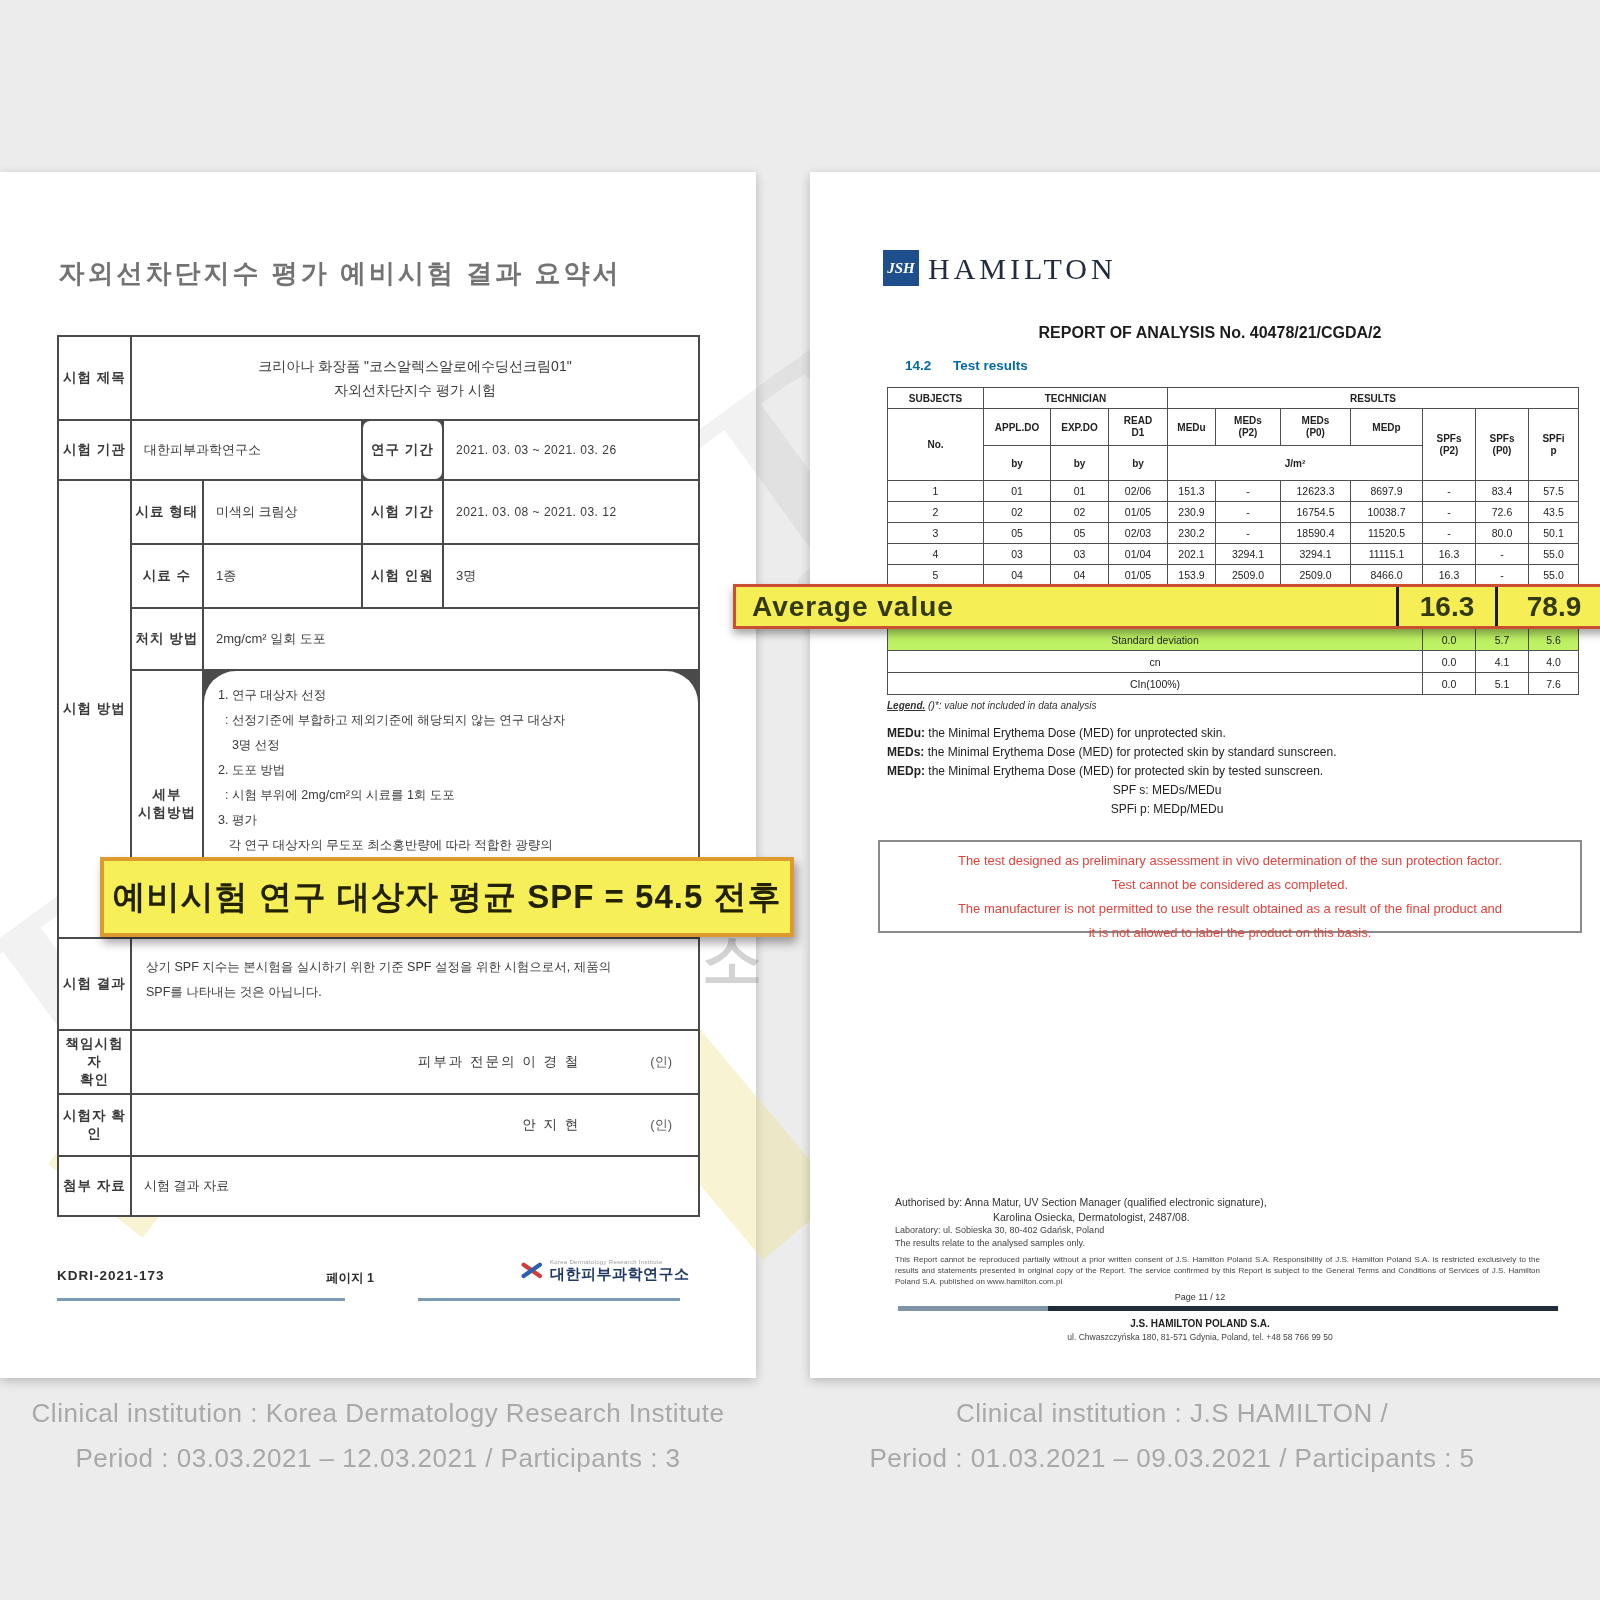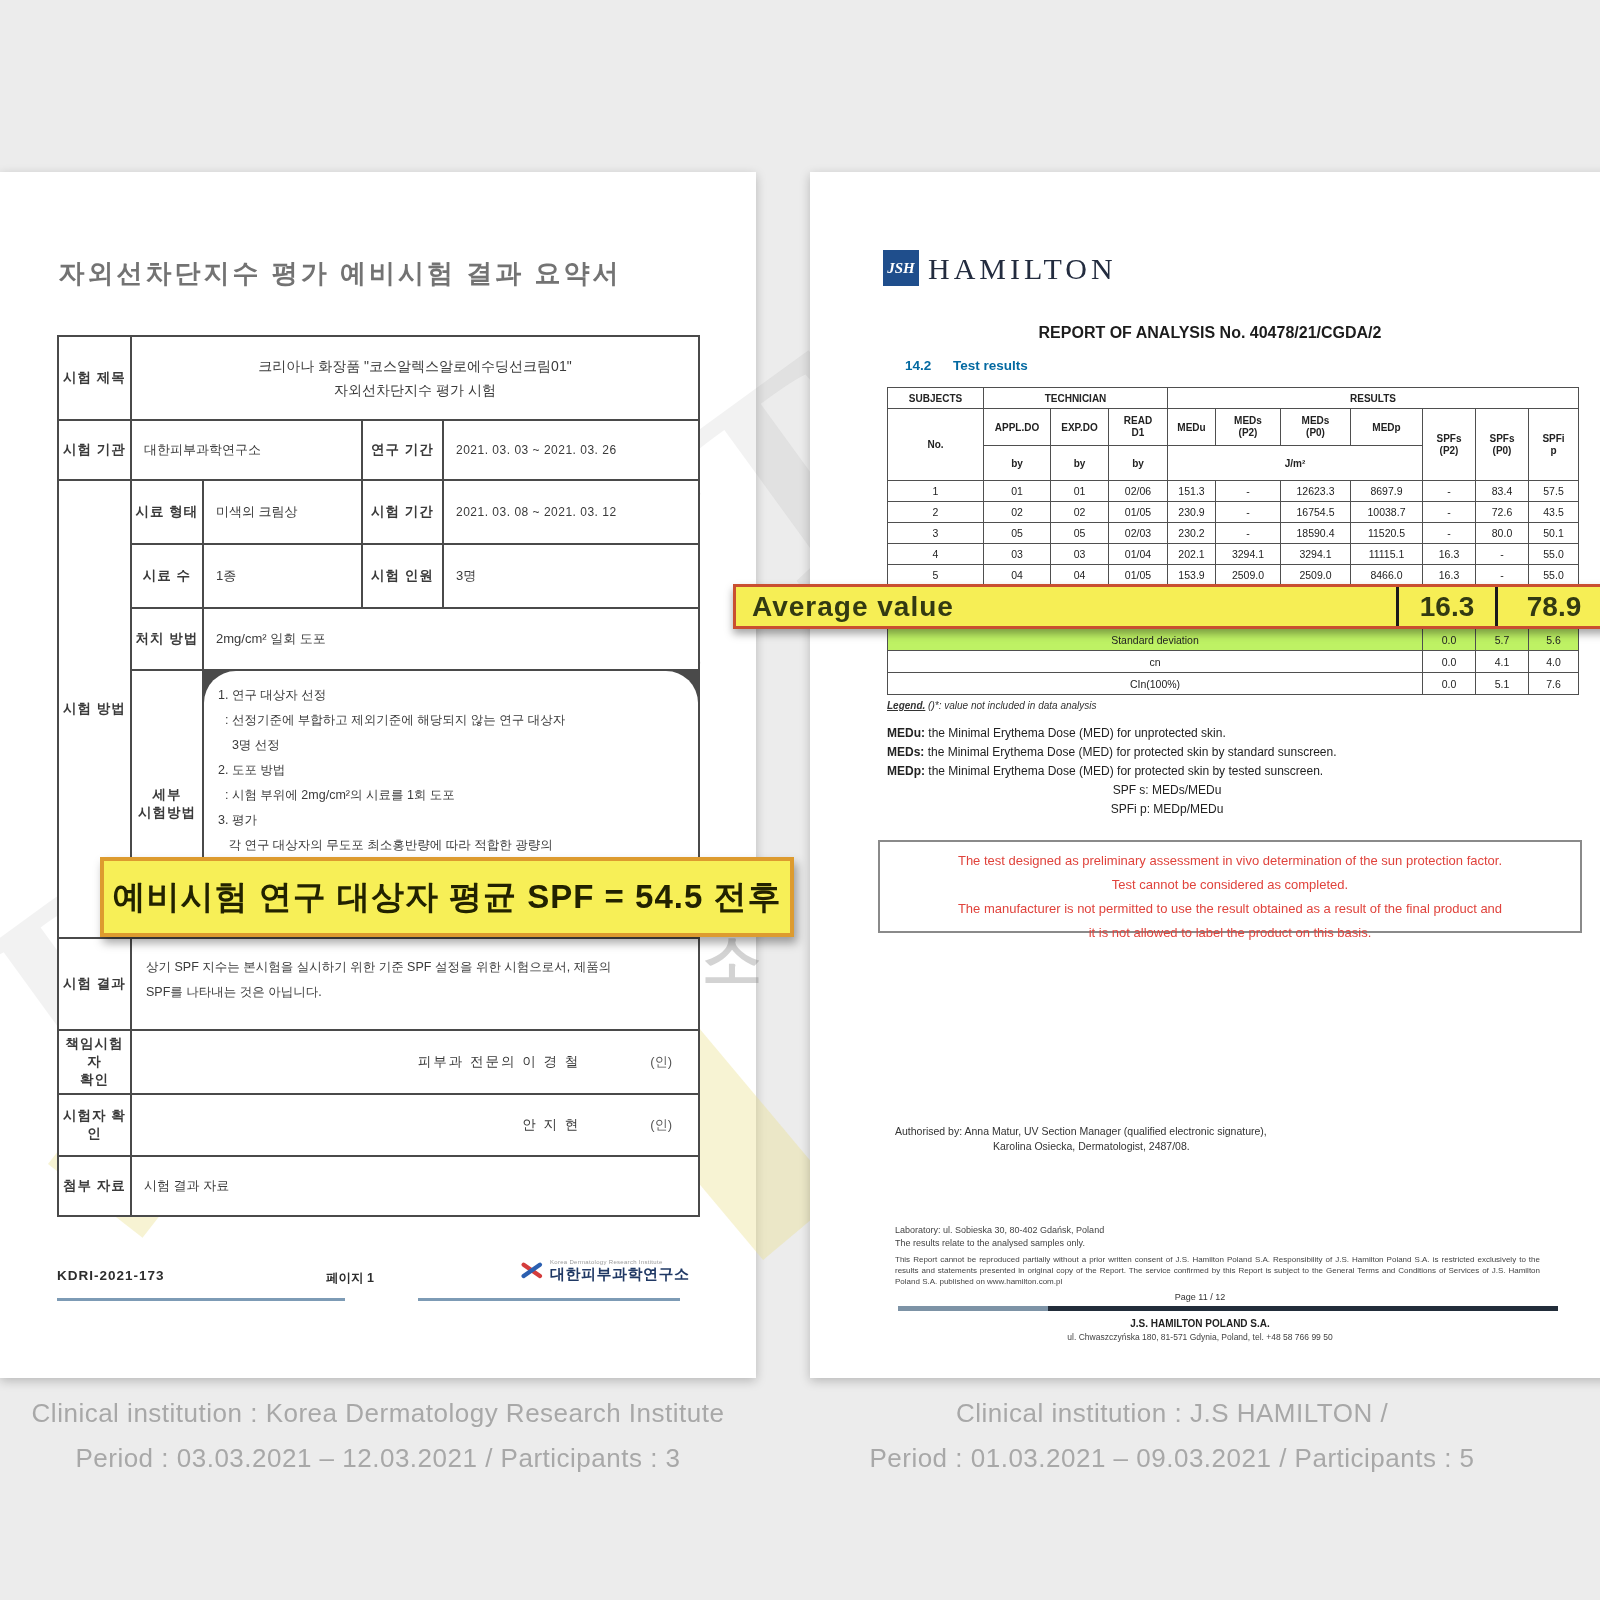--- a/index.html
+++ b/index.html
@@ -88,21 +88,21 @@
   .statrow td{height:21px;font-size:10.5px;}
   .sdrow td{background:#bef264;}
   .legend{position:absolute;left:77px;top:528px;font-size:10px;font-style:italic;color:#333;}
   .legend .ul{text-decoration:underline;font-weight:bold;}
   .meds{position:absolute;left:77px;top:552px;width:620px;font-size:12px;line-height:19px;color:#222;}
   .meds b{font-weight:bold;}
   .meds .ctr{text-align:center;width:560px;}
   .warnbox{position:absolute;left:68px;top:668px;width:704px;height:93px;border:2px solid #8a8a8a;
            box-sizing:border-box;padding-top:7px;}
   .warnbox div{text-align:center;color:#e0433c;font-size:13px;line-height:24px;}
-  .auth{position:absolute;left:85px;top:952px;font-size:10.5px;color:#333;line-height:15px;}
+  .auth{position:absolute;left:85px;top:1023px;font-size:10.5px;color:#333;line-height:15px;}
   .auth .ind{padding-left:98px;}
   .labnotes{position:absolute;left:85px;top:1052px;font-size:9px;color:#444;line-height:13px;}
   .disclaimer{position:absolute;left:85px;top:1082px;width:645px;font-size:8px;color:#444;
               line-height:11px;text-align:justify;}
   .pagelabel{position:absolute;left:0;top:1120px;width:780px;text-align:center;font-size:9px;color:#333;}
   .footbar{position:absolute;left:88px;top:1134px;width:660px;height:5px;
            background:linear-gradient(to right,#7d93a6 0 150px,#222d3a 150px);}
   .company{position:absolute;left:0;top:1146px;width:780px;text-align:center;
            font-size:10px;font-weight:bold;color:#222;}
   .companyaddr{position:absolute;left:0;top:1160px;width:780px;text-align:center;font-size:8.5px;color:#444;}
@@ -135,21 +135,21 @@
 
     <div class="ltable">
       <div class="lcell llabel" style="grid-area:1/1/2/2;">시험 제목</div>
       <div class="lcell lcol" style="grid-area:1/2/2/6;font-size:14px;">
         <div>크리아나 화장품 "코스알렉스알로에수딩선크림01"</div>
         <div>자외선차단지수 평가 시험</div>
       </div>
 
       <div class="lcell llabel" style="grid-area:2/1/3/2;">시험 기관</div>
       <div class="lcell lleft" style="grid-area:2/2/3/4;">대한피부과학연구소</div>
-      <div class="lcell llabel" style="grid-area:2/4/3/5;">연구 기간</div>
+      <div class="lcell llabel" style="grid-area:2/4/3/5;border-radius:7px;">연구 기간</div>
       <div class="lcell lleft ldate" style="grid-area:2/5/3/6;">2021. 03. 03 ~ 2021. 03. 26</div>
 
       <div class="lcell llabel" style="grid-area:3/1/7/2;">시험 방법</div>
 
       <div class="lcell llabel" style="grid-area:3/2/4/3;">시료 형태</div>
       <div class="lcell lleft" style="grid-area:3/3/4/4;">미색의 크림상</div>
       <div class="lcell llabel" style="grid-area:3/4/4/5;">시험 기간</div>
       <div class="lcell lleft ldate" style="grid-area:3/5/4/6;">2021. 03. 08 ~ 2021. 03. 12</div>
 
       <div class="lcell llabel" style="grid-area:4/2/5/3;">시료 수</div>

